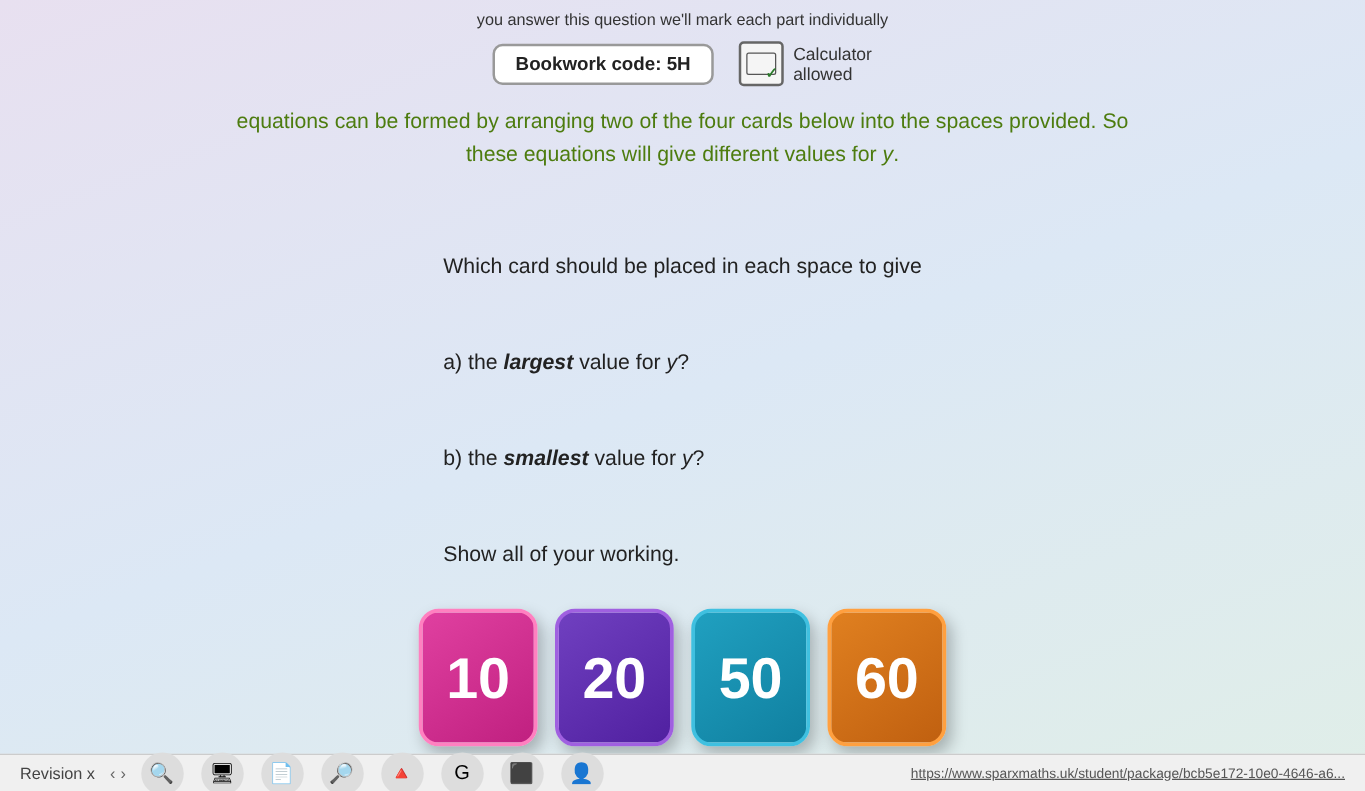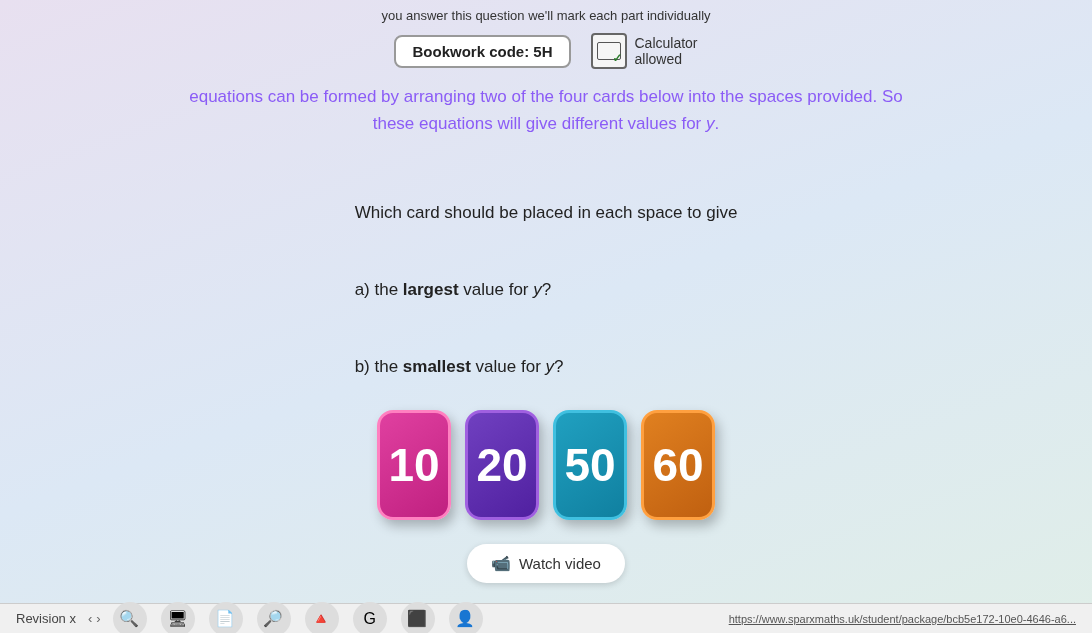--- a/index.html
+++ b/index.html
@@ -77,21 +77,21 @@
     }
 
     .main-content {
       text-align: center;
       margin-top: 14px;
       padding: 0 40px;
     }
 
     .main-content p {
       font-size: 17px;
-      color: #8b5cf6;
+      color: #4d7c0f;
       line-height: 1.6;
     }
 
     .question-text {
       text-align: left;
       display: inline-block;
       margin-top: 14px;
     }
 
     .question-text p {
@@ -103,21 +103,21 @@
     }
 
     .cards-row {
       display: flex;
       justify-content: center;
       gap: 14px;
       margin-top: 28px;
     }
 
     .card {
-      width: 74px;
+      width: 95px;
       height: 110px;
       border-radius: 16px;
       display: flex;
       align-items: center;
       justify-content: center;
       font-size: 46px;
       font-weight: 900;
       color: white;
       box-shadow: 4px 6px 12px rgba(0,0,0,0.25);
       cursor: pointer;
@@ -224,20 +224,21 @@
       color: #555;
       text-decoration: underline;
     }
 
     .italic-y {
       font-style: italic;
     }
 
     strong {
       font-weight: bold;
+      font-style: italic;
     }
   </style>
 </head>
 <body>
 
 <div class="top-bar">
   <span>you answer this question we'll mark each part individually</span>
 </div>
 
 <div class="header-row">
@@ -254,20 +255,21 @@
 </div>
 
 <div class="main-content">
   <p>equations can be formed by arranging two of the four cards below into the spaces provided. So</p>
   <p>these equations will give different values for <span class="italic-y">y</span>.</p>
 
   <div class="question-text">
     <p>Which card should be placed in each space to give</p>
     <p>a) the <strong>largest</strong> value for <span class="italic-y">y</span>?</p>
     <p>b) the <strong>smallest</strong> value for <span class="italic-y">y</span>?</p>
+    <p>Show all of your working.</p>
   </div>
 </div>
 
 <div class="cards-row">
   <div class="card card-pink">
     <span>10</span>
   </div>
   <div class="card card-purple">
     <span>20</span>
   </div>

